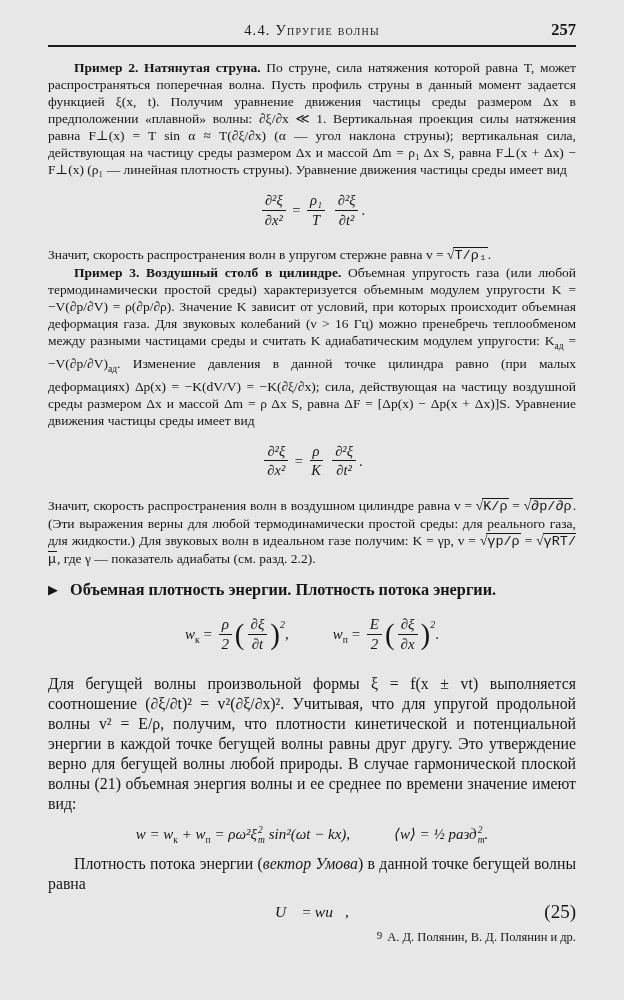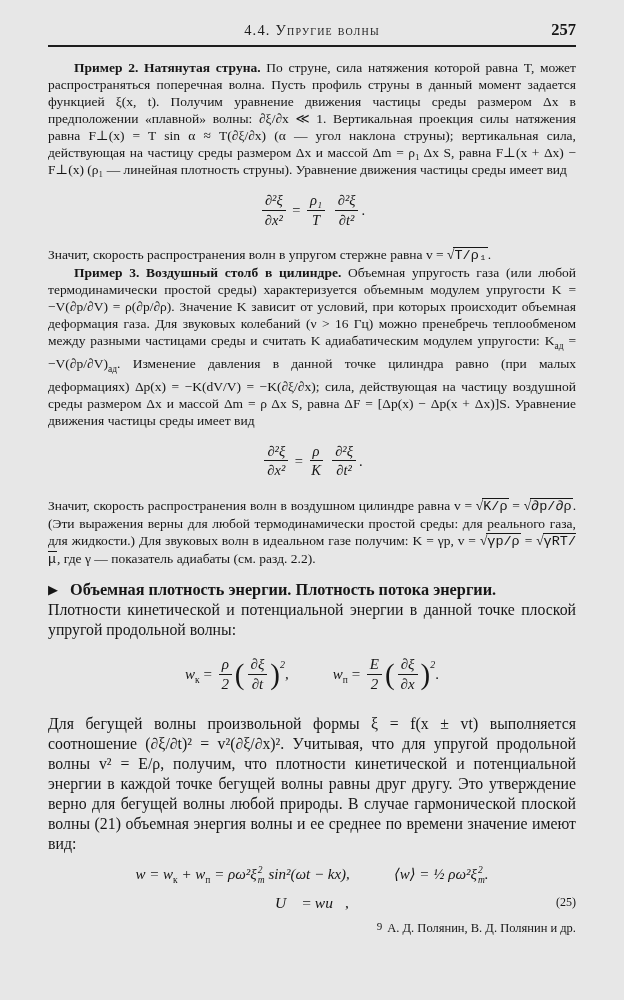--- a/index.html
+++ b/index.html
@@ -35,21 +35,21 @@
   .equation sub{font-style:normal;}
   .frac{display:inline-block;vertical-align:middle;text-align:center;margin:8px 3px;position:relative;top:-1px;}
   .frac .num{display:block;border-bottom:1px solid #161616;padding:0 3px 1px;}
   .frac .den{display:block;padding-top:1px;font-style:italic;}
   .bparen{font-style:normal;font-size:29px;vertical-align:middle;position:relative;top:-2px;line-height:0;}
   .outsup{font-size:10px;position:relative;top:-11px;font-style:italic;}
   .eqgap{display:inline-block;width:44px;}
   .ss{display:inline-block;text-align:left;font-size:9.5px;line-height:1;vertical-align:-4px;margin-left:1px;}
   .ss span{display:block;}
   .eq-row{position:relative;}
-  .eqno{position:absolute;right:0;top:50%;transform:translateY(-50%);font-style:normal;font-size:12px;}
+  .eqno{position:absolute;right:0;top:50%;transform:translateY(-50%);font-style:normal;font-size:19px;}
   
   .rt{margin-right:-1px;}
   .radicand{border-top:1px solid #161616;padding:0 1px;font-family:Liberation Mono, monospace;}
   
   .section-head{
     font-weight:bold;font-size:16.3px;margin:12px 0 0;text-align:left;
   }
   .section-head .tri{font-weight:normal;font-size:13px;margin-right:12px;position:relative;top:-1px;}
   
   .footnote{font-size:12.5px;margin-top:8px;text-align:right;}
@@ -85,32 +85,32 @@
     <span class="frac"><span class="num">∂²ξ</span><span class="den">∂x²</span></span>
     <span class="up">=</span>
     <span class="frac"><span class="num">ρ</span><span class="den">K</span></span>
     <span class="frac"><span class="num">∂²ξ</span><span class="den">∂t²</span></span><span class="up">.</span>
   </div>
 
   <p class="petit"><span>Значит, скорость распространения волн в воздушном цилиндре равна v = </span><span class="rt">√</span><span class="radicand">K/ρ</span><span> = </span><span class="rt">√</span><span class="radicand">∂p/∂ρ</span><span>. (Эти выражения верны для любой термодинамически простой среды: для реального газа, для жидкости.) Для звуковых волн в идеальном газе получим: K = γp, v = </span><span class="rt">√</span><span class="radicand">γp/ρ</span><span> = </span><span class="rt">√</span><span class="radicand">γRT/μ</span><span>, где γ — показатель адиабаты (см. разд. 2.2).</span></p>
 
   <p class="section-head"><span class="tri">▶</span><span>Объемная плотность энергии. Плотность потока энергии.</span></p>
 
-  <p class="main">Плотности кинетической и потенциальной энергии в данной точке плоской упругой продольной волны:</p>
 
   <div class="equation eq-energy">
     <span>w</span><sub>к</sub><span class="up"> = </span><span class="frac"><span class="num">ρ</span><span class="den">2</span></span><span class="bparen">(</span><span class="frac"><span class="num">∂ξ</span><span class="den">∂t</span></span><span class="bparen">)</span><span class="outsup">2</span><span class="up">,</span><span class="eqgap"></span><span>w</span><sub>п</sub><span class="up"> = </span><span class="frac"><span class="num">E</span><span class="den">2</span></span><span class="bparen">(</span><span class="frac"><span class="num">∂ξ</span><span class="den">∂x</span></span><span class="bparen">)</span><span class="outsup">2</span><span class="up">.</span>
   </div>
 
   <p class="main">Для бегущей волны произвольной формы ξ = f(x ± vt) выполняется соотношение (∂ξ/∂t)² = v²(∂ξ/∂x)². Учитывая, что для упругой продольной волны v² = E/ρ, получим, что плотности кинетической и потенциальной энергии в каждой точке бегущей волны равны друг другу. Это утверждение верно для бегущей волны любой природы. В случае гармонической плоской волны (21) объемная энергия волны и ее среднее по времени значение имеют вид:</p>
 
   <div class="equation eq-total">
-    <span>w = w</span><sub>к</sub><span> + w</span><sub>п</sub><span> = ρω²ξ</span><span class="ss"><span>2</span><span>m</span></span><span> sin²(ωt − kx),</span><span class="eqgap"></span><span>⟨w⟩ = ½ ρω²ξ</span><span class="ss"><span>2</span><span>m</span></span><span>.</span>
+    <span>w = w</span><sub>к</sub><span> + w</span><sub>п</sub><span> = ρω²ξ</span><span class="ss"><span>2</span><span>m</span></span><span> sin²(ωt − kx),</span><span class="eqgap"></span><span>⟨w⟩ = ½ разд</span><span class="ss"><span>2</span><span>m</span></span><span>.</span>
   </div>
 
+  <p class="main indent"><span>Плотность потока энергии (</span><i>вектор Умова</i><span>) в данной точке бегущей волны равна</span></p>
 
   <div class="equation eq-umov eq-row">
     <span>U⃗</span><span class="up"> = </span><span>wu⃗</span><span class="up">,</span>
     <span class="eqno">(25)</span>
   </div>
 
   <p class="footnote"><span class="mark">9</span><span>А. Д. Полянин, В. Д. Полянин и др.</span></p>
 
 </div>
 

